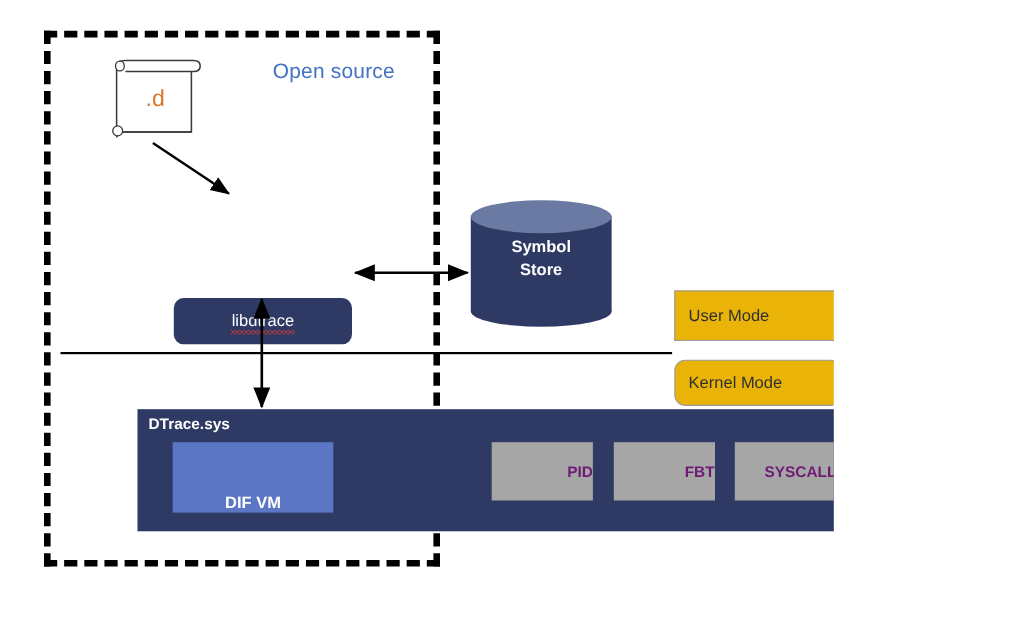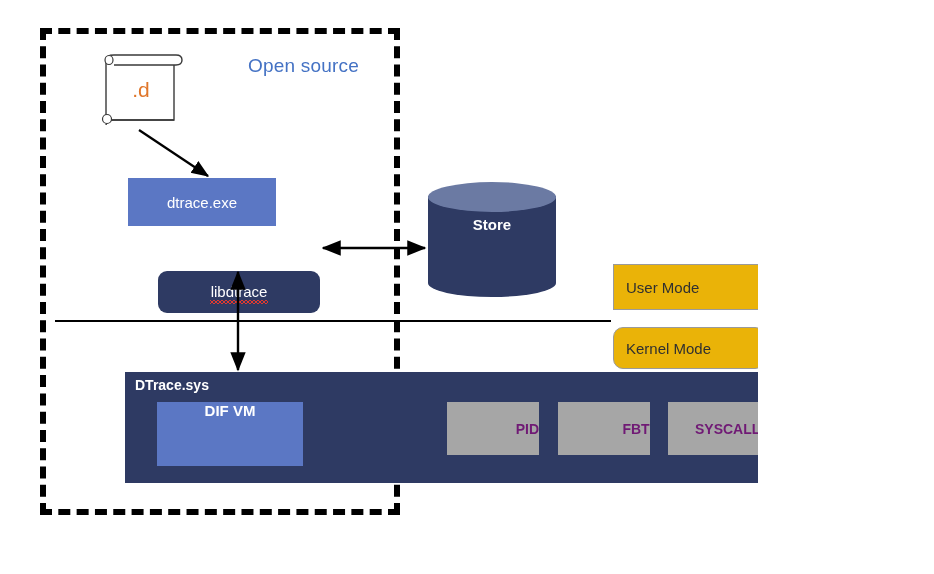--- a/index.html
+++ b/index.html
@@ -202,21 +202,21 @@
     position: absolute;
     left: 157px;
     top: 402px;
     width: 146px;
     height: 64px;
     background: #5B77C4;
     color: #ffffff;
     font-size: 15px;
     font-weight: bold;
     display: flex;
-    align-items: flex-start;
+    align-items: flex-end;
     justify-content: center;
     box-sizing: border-box;
   }
 
   .provider-row {
     position: absolute;
     left: 447px;
     top: 402px;
     width: 424px;
     height: 53px;
@@ -259,33 +259,31 @@
     <svg width="90" height="76" viewBox="0 0 90 76">
       <path d="M10 8 L10 68 L78 68 L78 8 Z" fill="#ffffff" stroke="#3a3a3a" stroke-width="1.4"></path>
       <path d="M10 8 C10 4 14 3 18 3 L80 3 C84 3 86 5 86 8 C86 11 84 13 80 13 L18 13" fill="#ffffff" stroke="#3a3a3a" stroke-width="1.4"></path>
       <ellipse cx="13" cy="8" rx="4" ry="4.5" fill="#ffffff" stroke="#3a3a3a" stroke-width="1.2"></ellipse>
       <path d="M78 68 L18 68 C14 68 10 70 10 73" fill="none" stroke="#3a3a3a" stroke-width="1.4"></path>
       <ellipse cx="11" cy="67" rx="4.5" ry="4.5" fill="#ffffff" stroke="#3a3a3a" stroke-width="1.2"></ellipse>
     </svg>
     <div class="scroll-doc-text">.d</div>
   </div>
 
-  <div class="box-dtrace-exe">
-    <span>dtrace.exe</span>
-  </div>
 
   <div class="box-libdtrace">
     <span class="squiggle">libdtrace</span>
   </div>
 
   <div class="cylinder">
     <div class="cyl-bottom"></div>
     <div class="cyl-body"></div>
     <div class="cyl-top"></div>
     <div class="cyl-label">
+      <div>Symbol</div>
       <div>Store</div>
     </div>
   </div>
 
   <div class="mode-divider"></div>
 
   <div class="mode-box mode-user">
     <span>User Mode</span>
   </div>
   <div class="mode-box mode-kernel">

